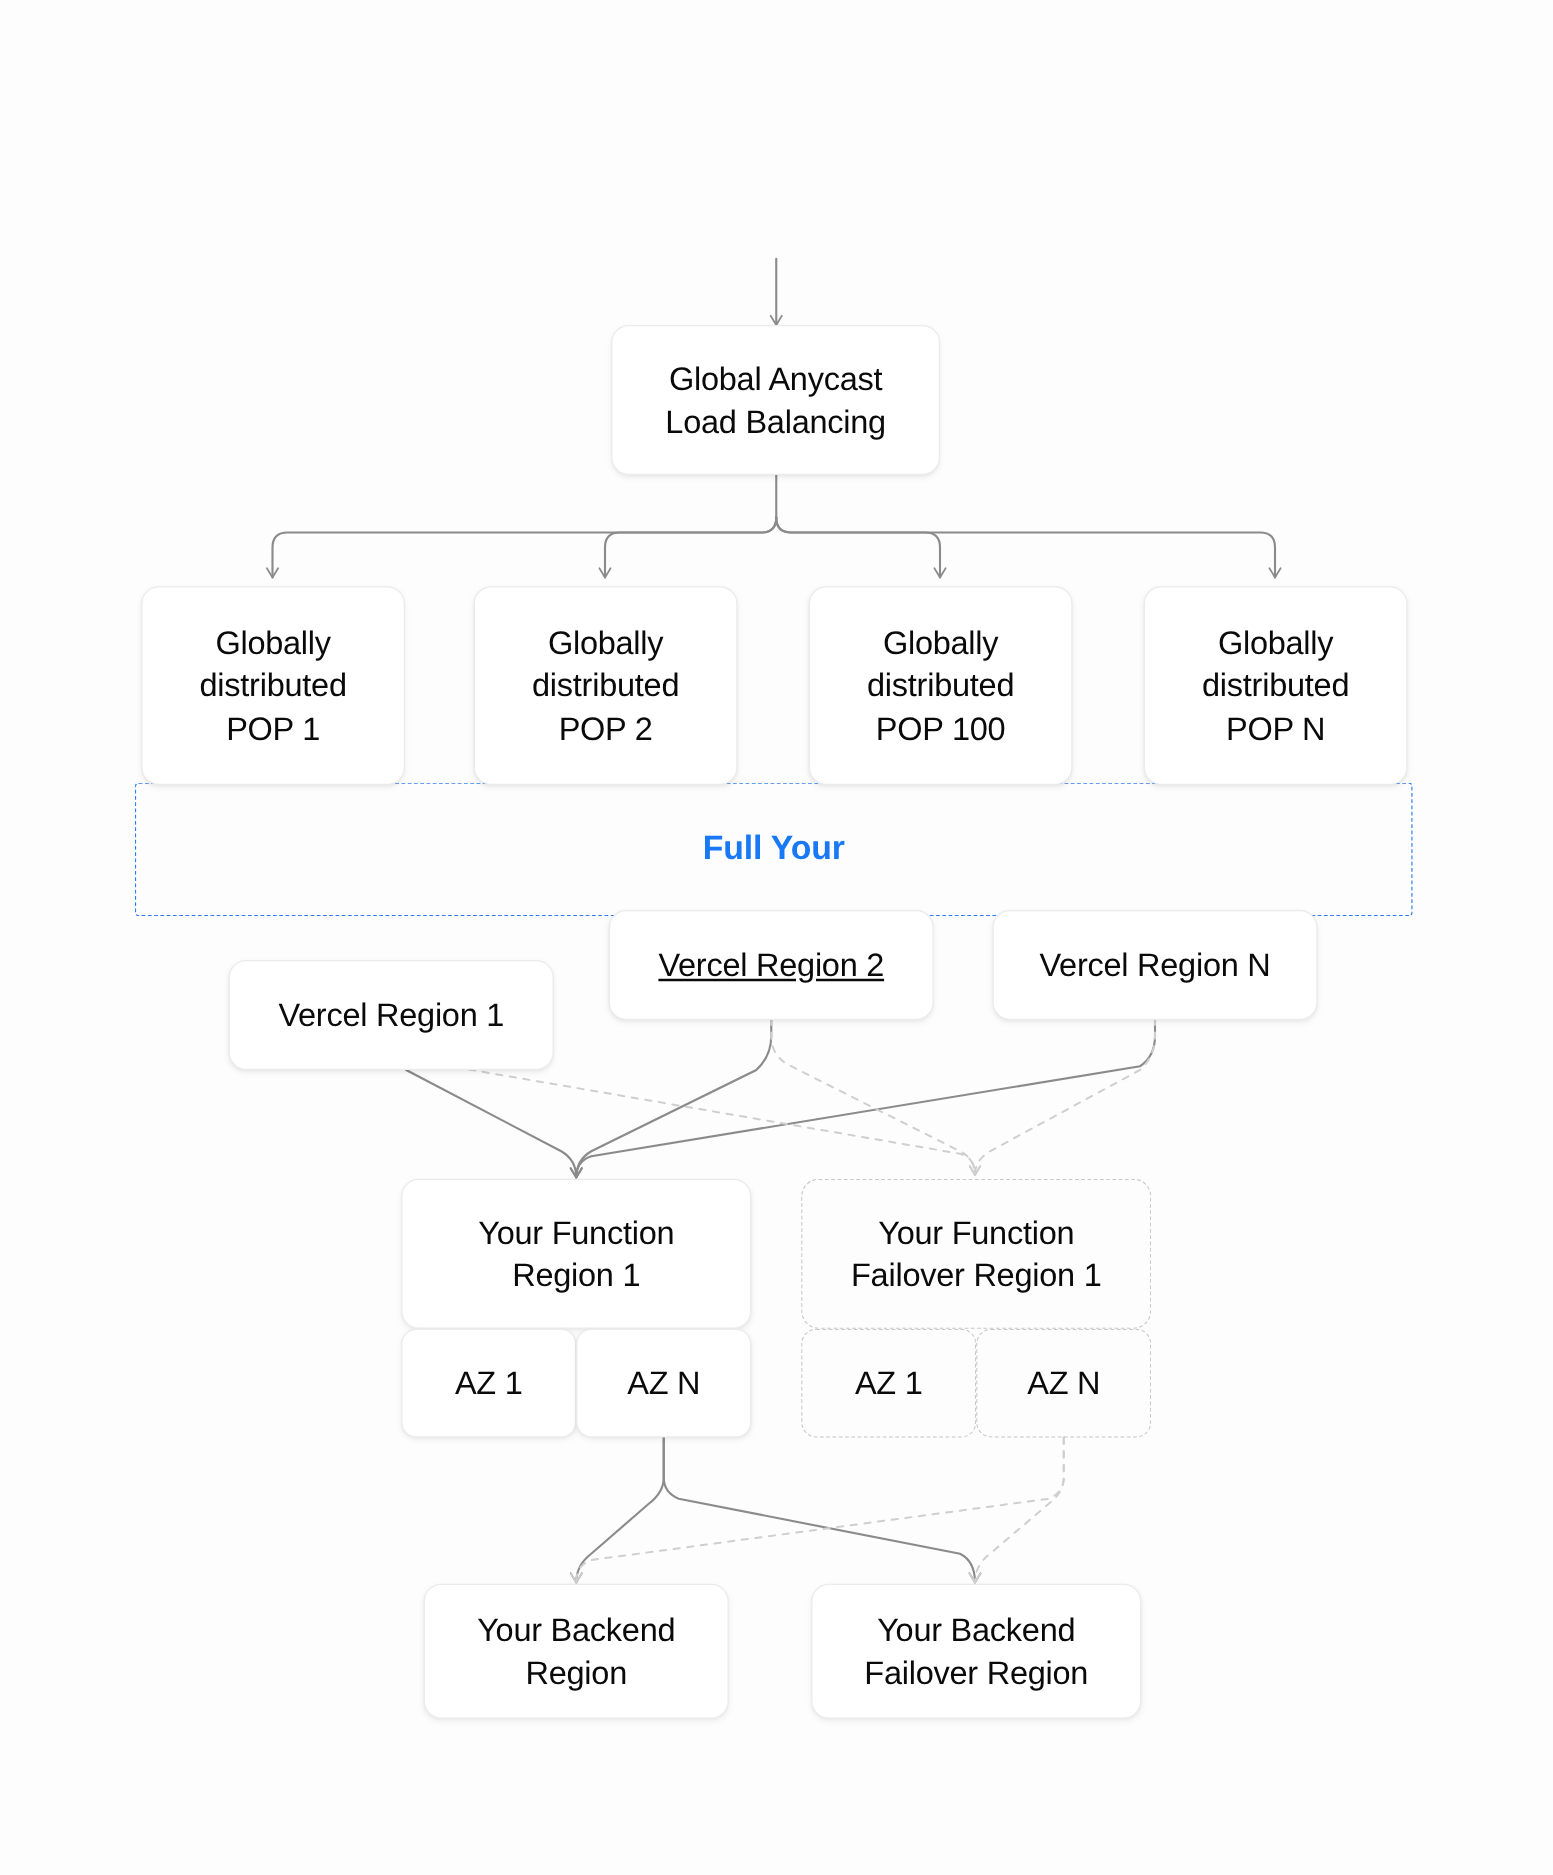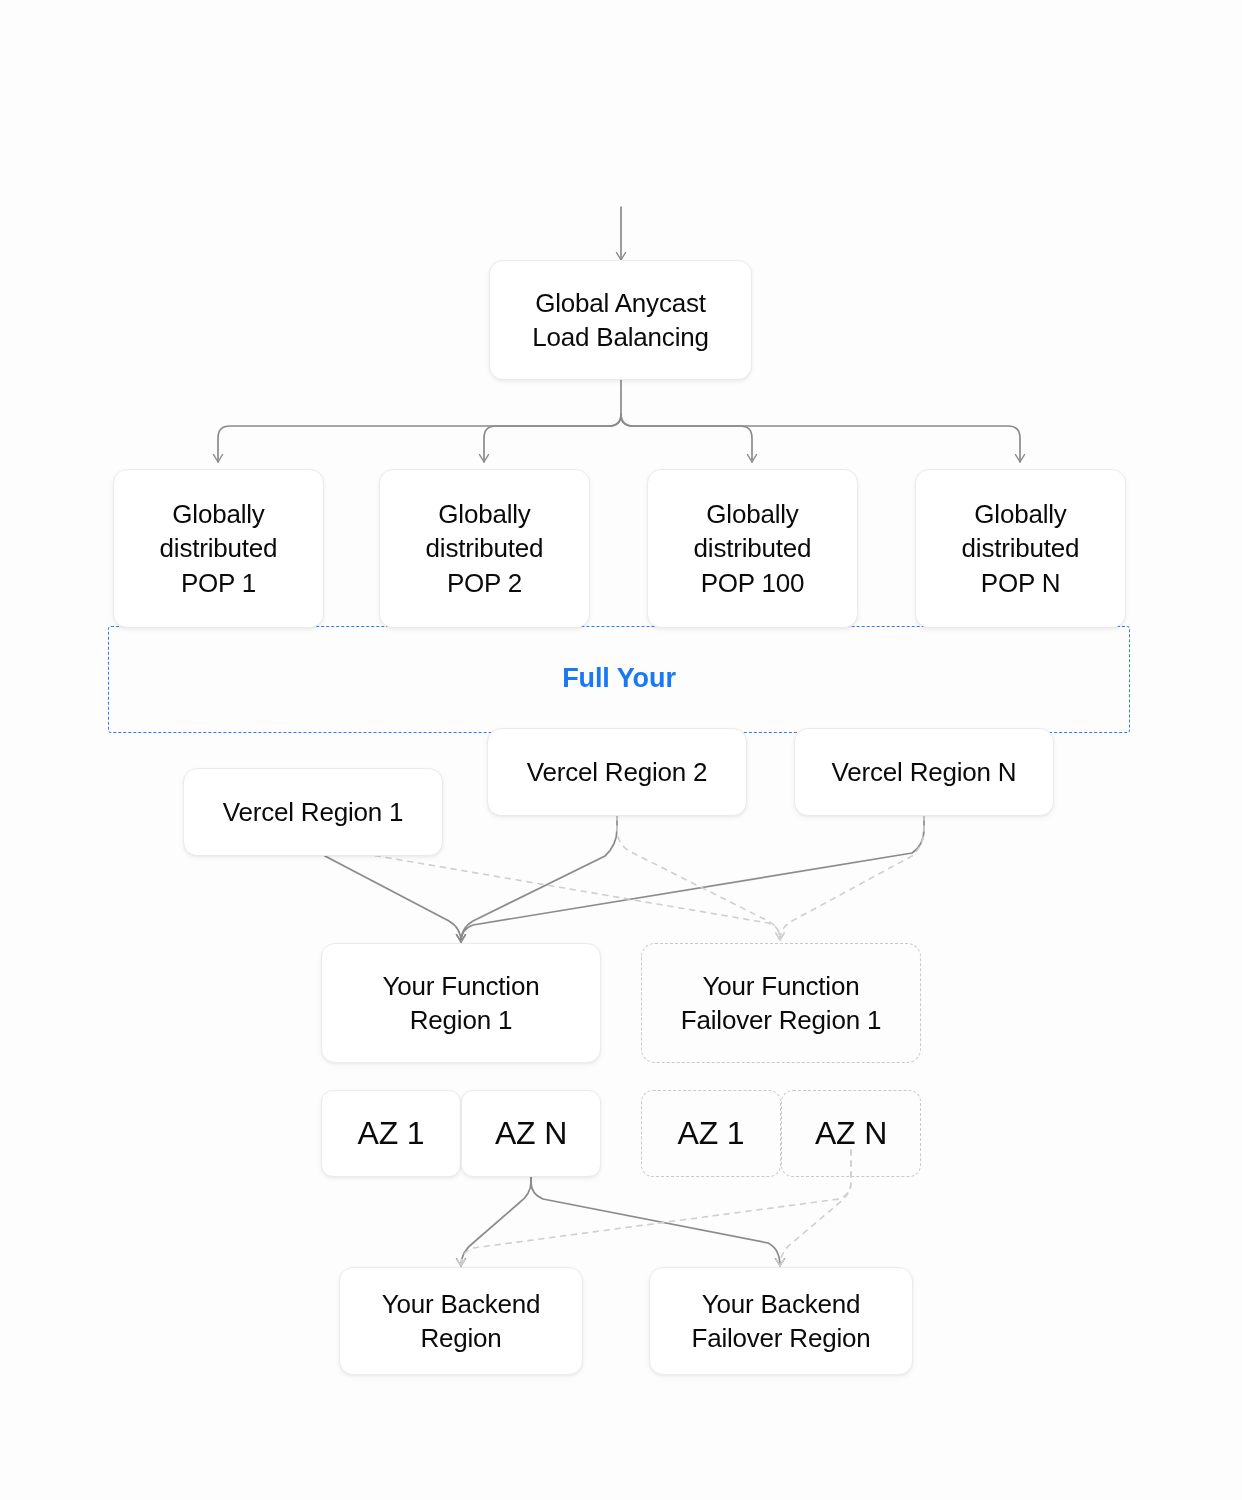--- a/index.html
+++ b/index.html
@@ -46,23 +46,22 @@
     letter-spacing: -0.2px;
     padding: 4px 10px;
     white-space: pre-line;
   }
   .node.dashed {
     background: transparent;
     border: 1.5px dashed #c9c9c9;
     box-shadow: none;
   }
   .node.az {
-    font-size: 32px;
+    font-size: 26px;
     border-radius: 12px;
-    margin-top: 27px;
   }
   .mesh-zone {
     position: absolute;
     z-index: 0;
     border: 1.5px dashed #2f7df6;
     border-radius: 3px;
     background: transparent;
   }
   .mesh-label {
     position: absolute;
@@ -139,21 +138,21 @@
 distributed
 POP 2</div>
   <div class="node" style="left:647px; top:469px; width:211px; height:159px;">Globally
 distributed
 POP 100</div>
   <div class="node" style="left:915px; top:469px; width:211px; height:159px;">Globally
 distributed
 POP N</div>
 
   <div class="node" style="left:183px; top:768px; width:260px; height:88px;">Vercel Region 1</div>
-  <div class="node" style="left:487px; top:728px; width:260px; height:88px;">Vercel Region 2</div>
+  <div class="node" style="left:487px; top:728px; width:260px; height:88px;text-decoration:underline;">Vercel Region 2</div>
   <div class="node" style="left:794px; top:728px; width:260px; height:88px;">Vercel Region N</div>
 
   <div class="node" style="left:321px; top:943px; width:280px; height:120px;">Your Function
 Region 1</div>
   <div class="node dashed" style="left:641px; top:943px; width:280px; height:120px;">Your Function
 Failover Region 1</div>
 
   <div class="node az" style="left:321px; top:1063px; width:140px; height:87px;">AZ 1</div>
   <div class="node az" style="left:461px; top:1063px; width:140px; height:87px;">AZ N</div>
   <div class="node az dashed" style="left:641px; top:1063px; width:140px; height:87px;">AZ 1</div>

